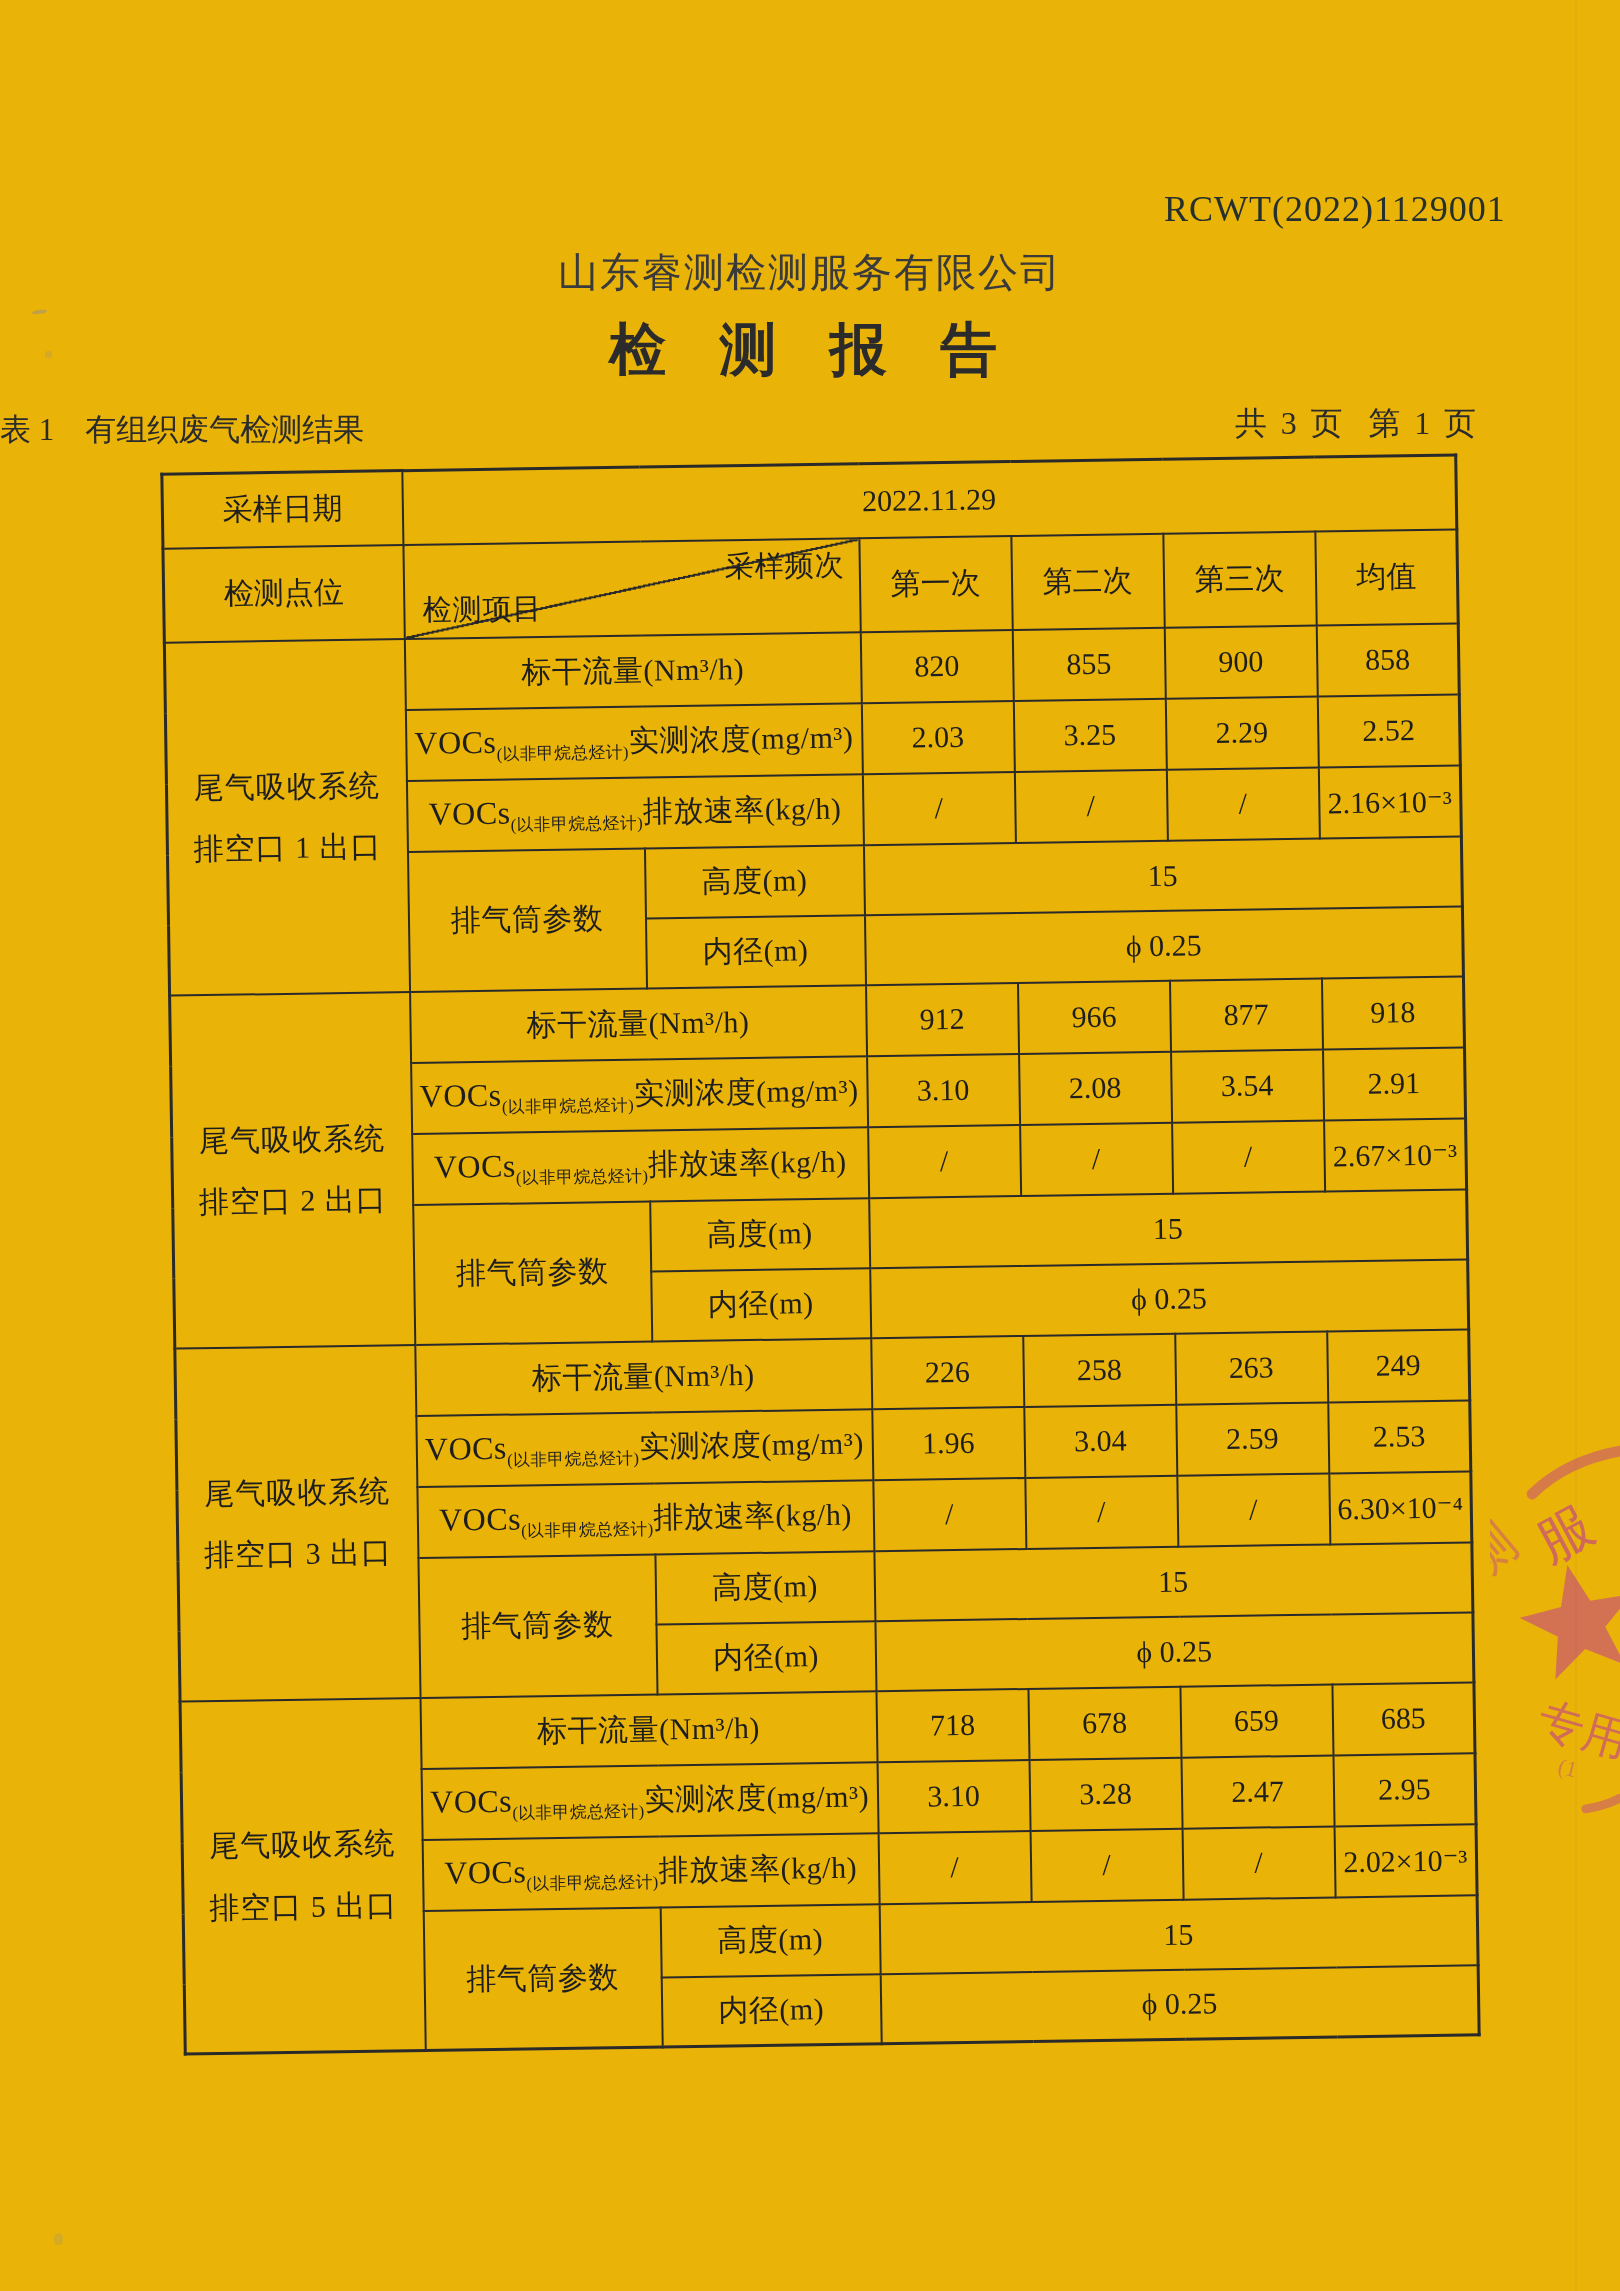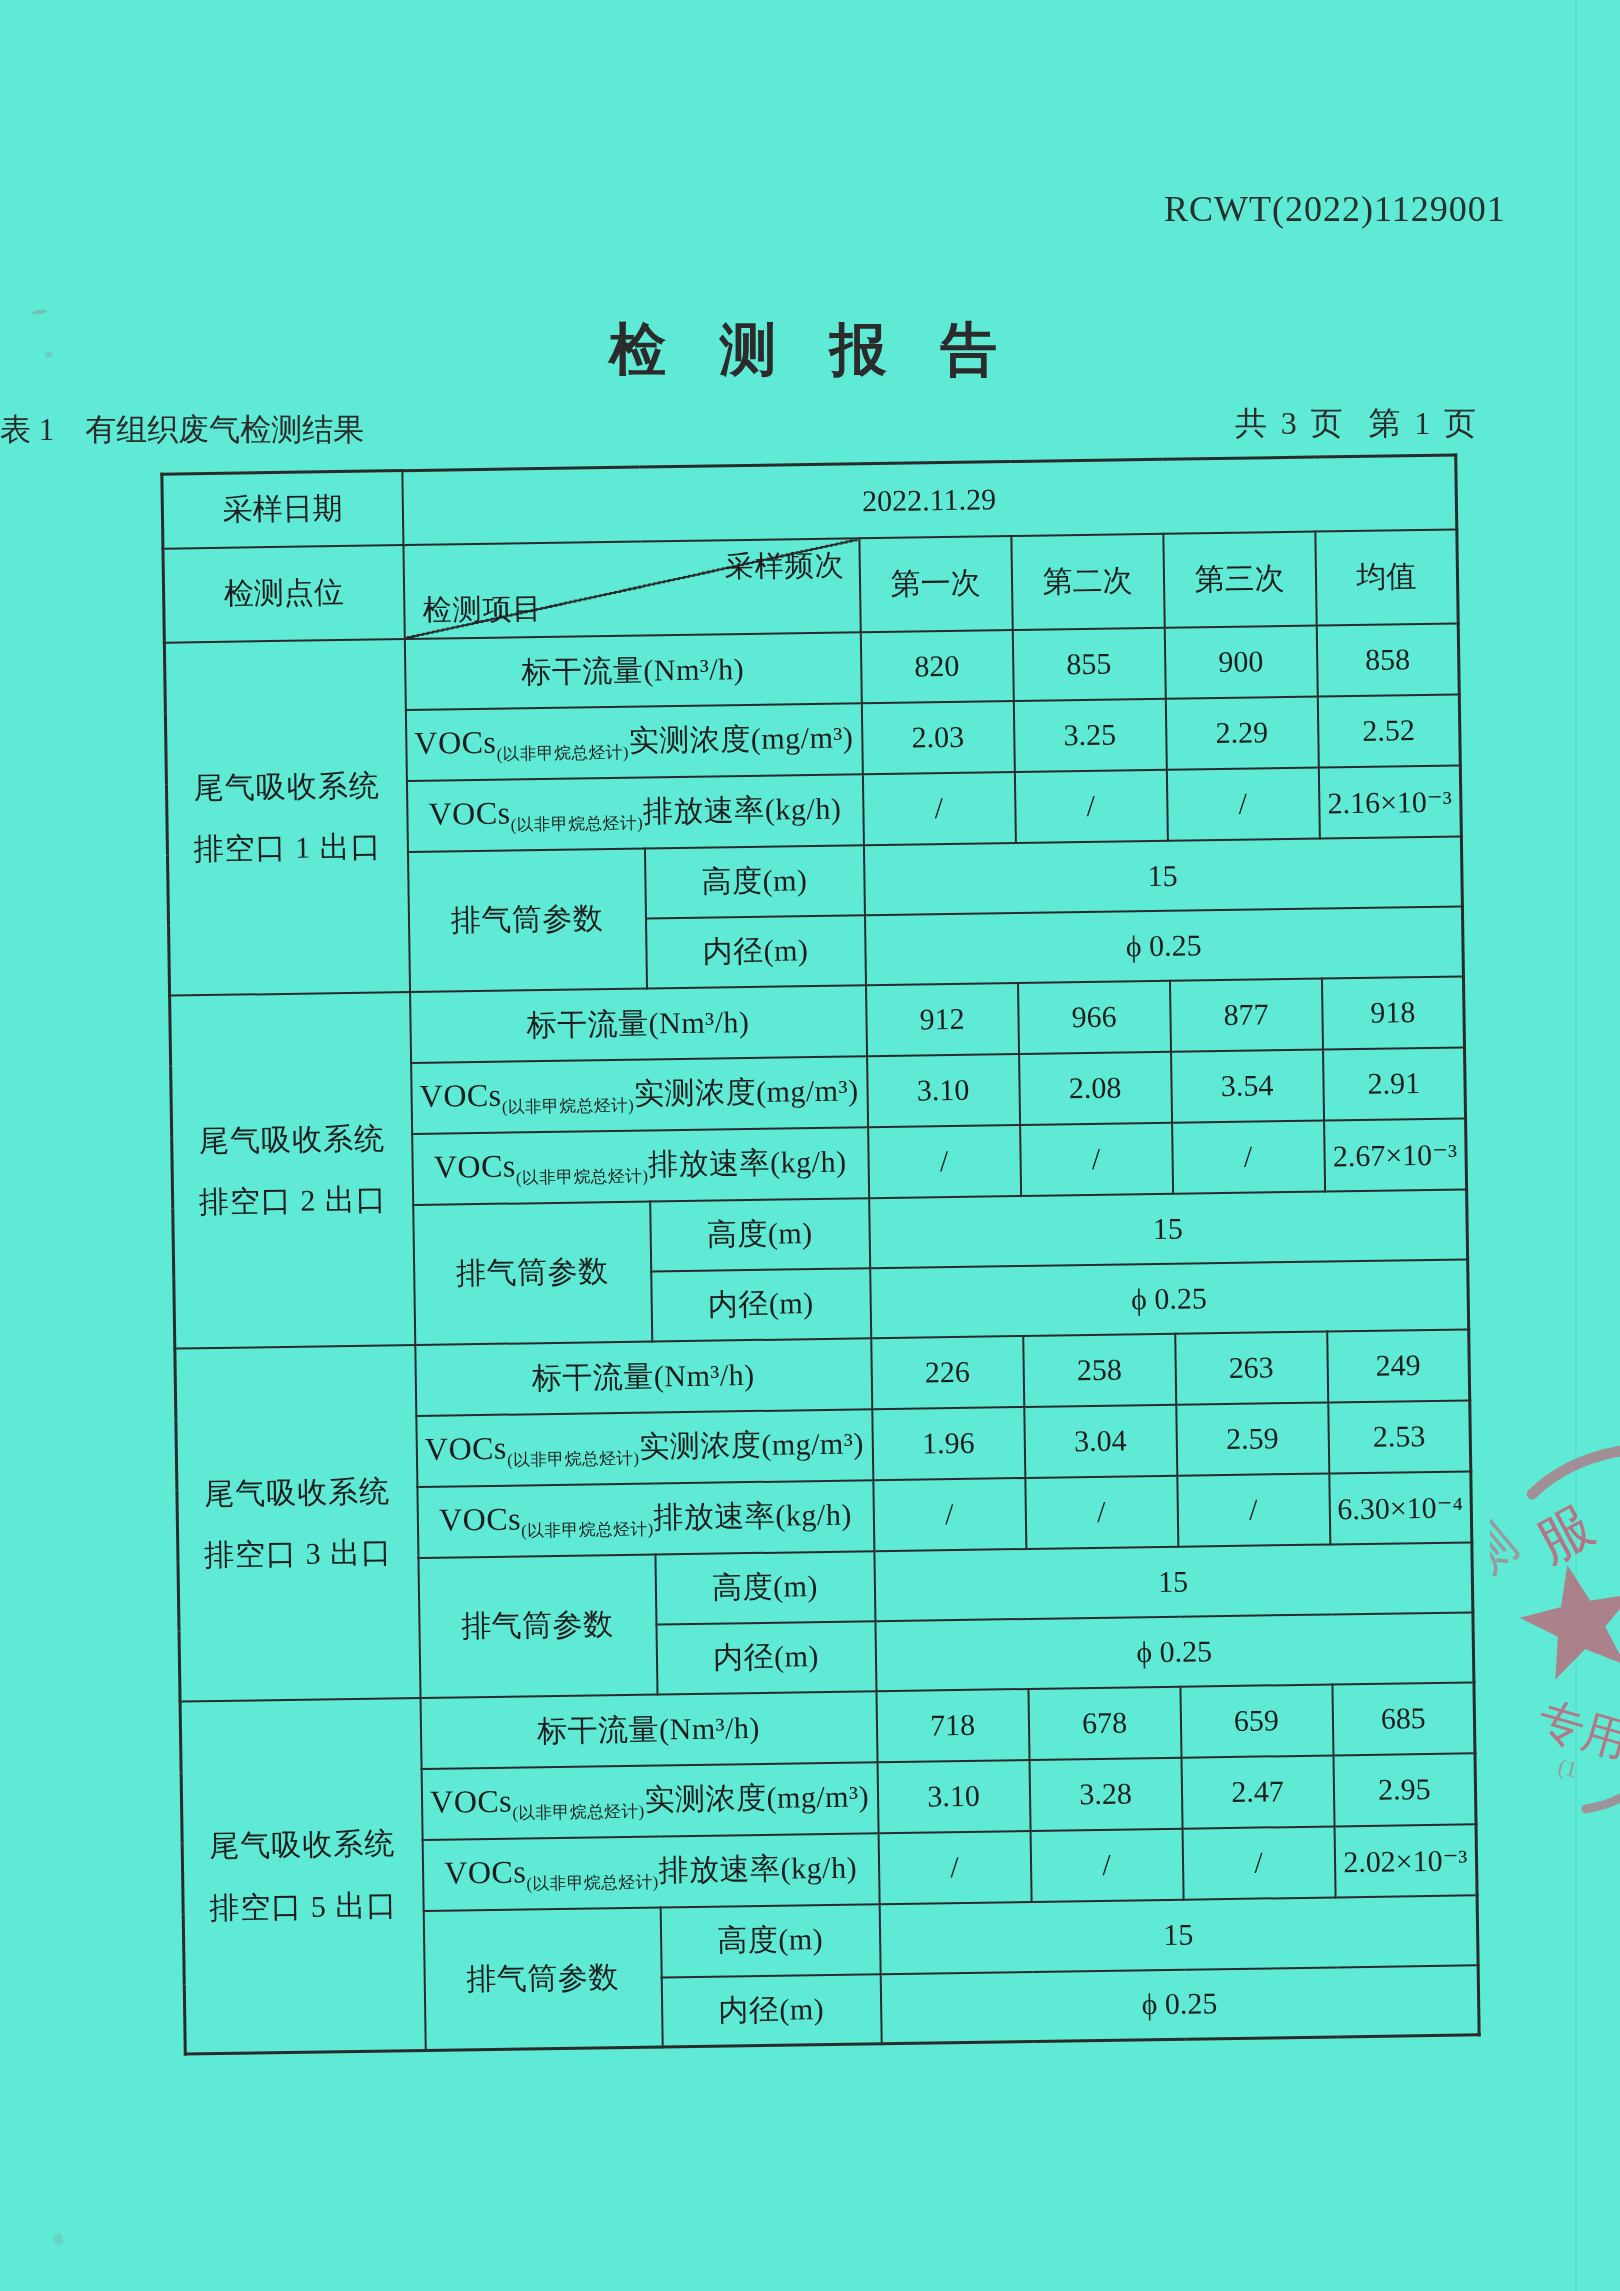--- a/index.html
+++ b/index.html
@@ -1,19 +1,19 @@
 <!DOCTYPE html>
 <html><head>
 <meta charset="utf-8">
 <style>
   * { margin:0; padding:0; box-sizing:border-box; }
   html,body { width:1620px; height:2292px; }
   .page {
     position:relative; width:1620px; height:2292px;
-    background:#5eead4; overflow:hidden;
+    background:#eab308; overflow:hidden;
     font-family:"Liberation Serif","DejaVu Serif",serif;
     color:#222;
   }
   
   .report-no { position:absolute; top:188px; left:1164px; font-size:36px; letter-spacing:1px; color:#26302c; }
   .company   { position:absolute; top:245px; left:0; width:100%; text-align:center; font-size:40px; letter-spacing:2px; color:#3a3a3a; }
   .title     { position:absolute; top:312px; left:0; width:100%; text-align:center; font-size:57px; font-weight:bold; letter-spacing:13.7px; word-spacing:11.8px; color:#2b2b2b; }
   .caption   { position:absolute; top:409px; left:0; width:100%; font-size:31px; color:#2b2b2b; }
   .pageinfo  { position:absolute; top:402px; left:1235px; font-size:32px; color:#2b2b2b; white-space:nowrap; }
   .pageinfo span { letter-spacing:2.9px; }
@@ -48,20 +48,21 @@
   .art2 { left:45px;  top:351px;  width:6.9px;  height:6.9px;  opacity:.25; }
   .art3 { left:54px;  top:2233px; width:8.8px;  height:11.8px; opacity:.22; }
   .edge-line { position:absolute; left:1575px; top:0; width:2px; height:2292px; background:rgba(90,80,70,0.05); }
 </style>
 </head>
 <body>
 
 <div class="page">
 
   <div class="report-no">RCWT(2022)1129001</div>
+  <div class="company">山东睿测检测服务有限公司</div>
   <div class="title">检 测 报 告</div>
   <div class="caption">表 1　有组织废气检测结果</div>
   <div class="pageinfo">
     <span class="pi-total">共 3 页</span><span>第 1 页</span>
   </div>
 
   <div class="table-wrap">
     <table class="report">
       <colgroup>
         <col style="width:240px">

